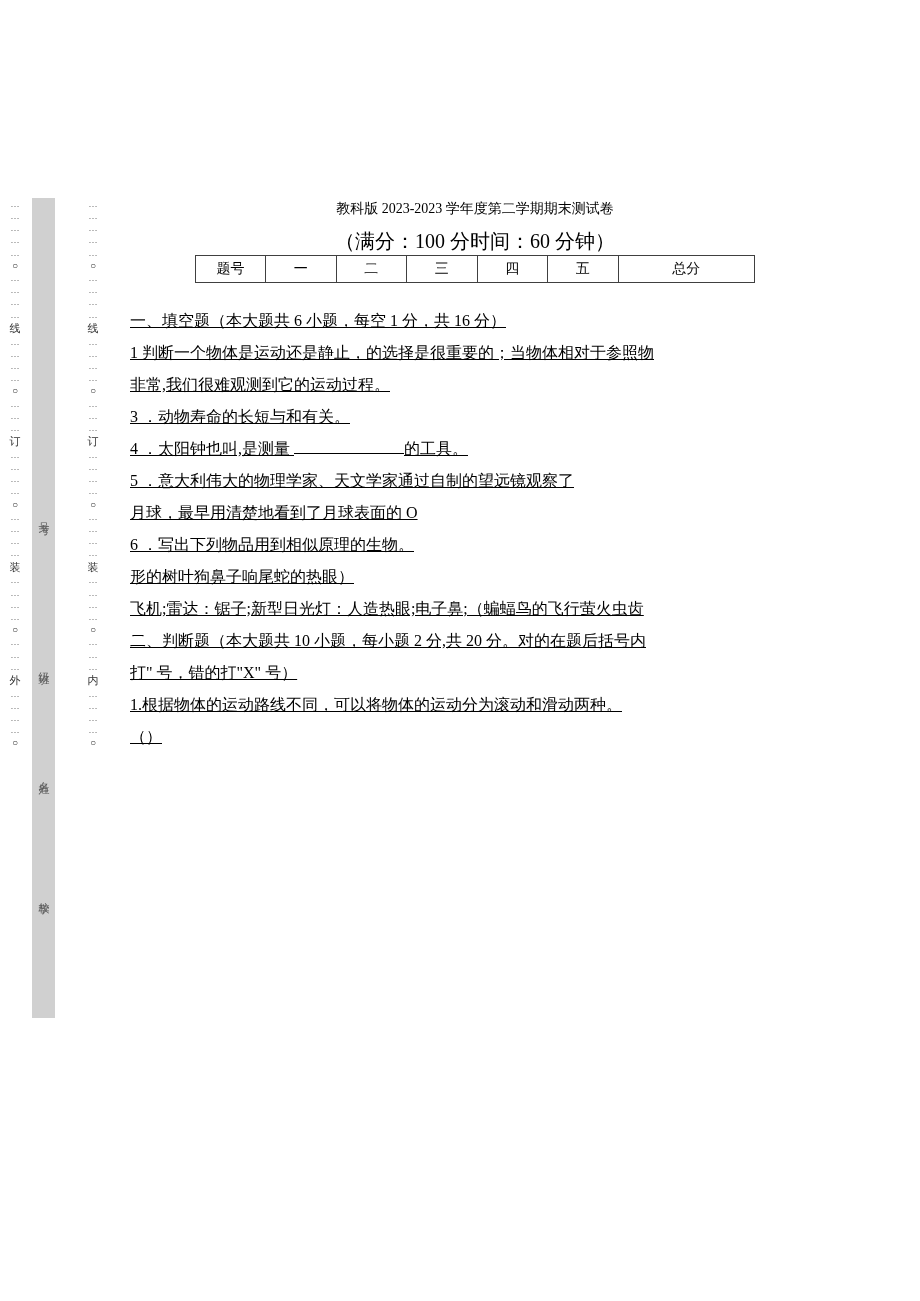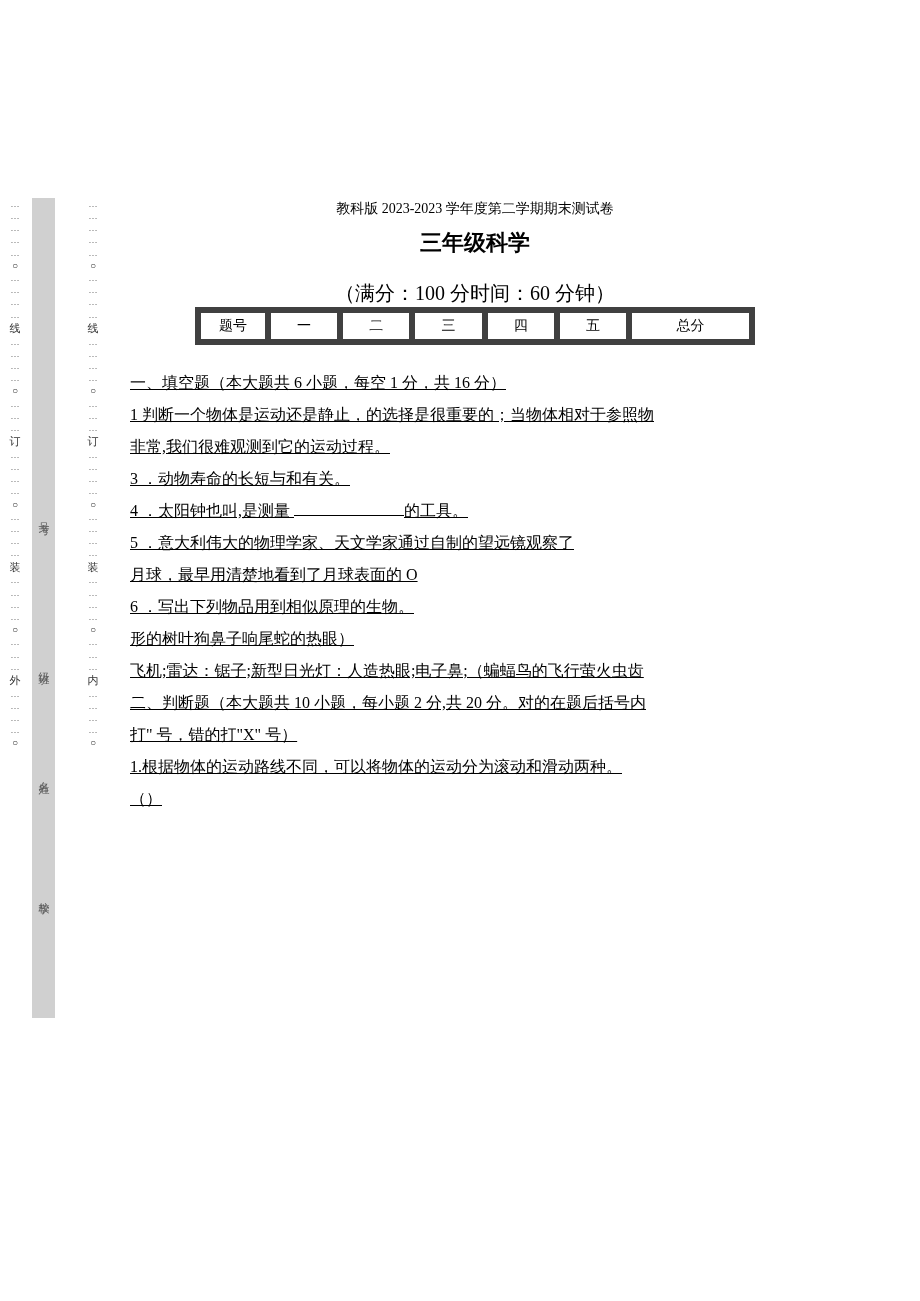--- a/index.html
+++ b/index.html
@@ -66,21 +66,21 @@
     text-align: center;
     font-size: 20px;
     margin-bottom: 0;
   }
   table.score {
     border-collapse: collapse;
     margin: 0 auto 22px auto;
     width: 560px;
   }
   table.score td, table.score th {
-    border: 6px solid #404040;
+    border: 1px solid #404040;
     font-size: 14px;
     text-align: center;
     padding: 4px 0;
     font-weight: normal;
   }
   .body-text {
     font-size: 16px;
     line-height: 2.0;
     text-decoration: underline;
   }
@@ -141,21 +141,20 @@
   <span class="circle">○</span>
   <span class="dots">…<br>…<br>…</span>
   <span class="vchar">内</span>
   <span class="dots">…<br>…<br>…<br>…</span>
   <span class="circle">○</span>
 </div>
 
 <div class="content">
 
   <div class="title1">教科版 2023-2023 学年度第二学期期末测试卷</div>
-  <div class="title2">三年级科学</div>
   <div class="meta">（满分：100 分时间：60 分钟）</div>
 
   <table class="score">
     <tbody>
         <tr>
       <th style="width:70px">题号</th>
       <td>一</td>
       <td>二</td>
       <td>三</td>
       <td>四</td>

